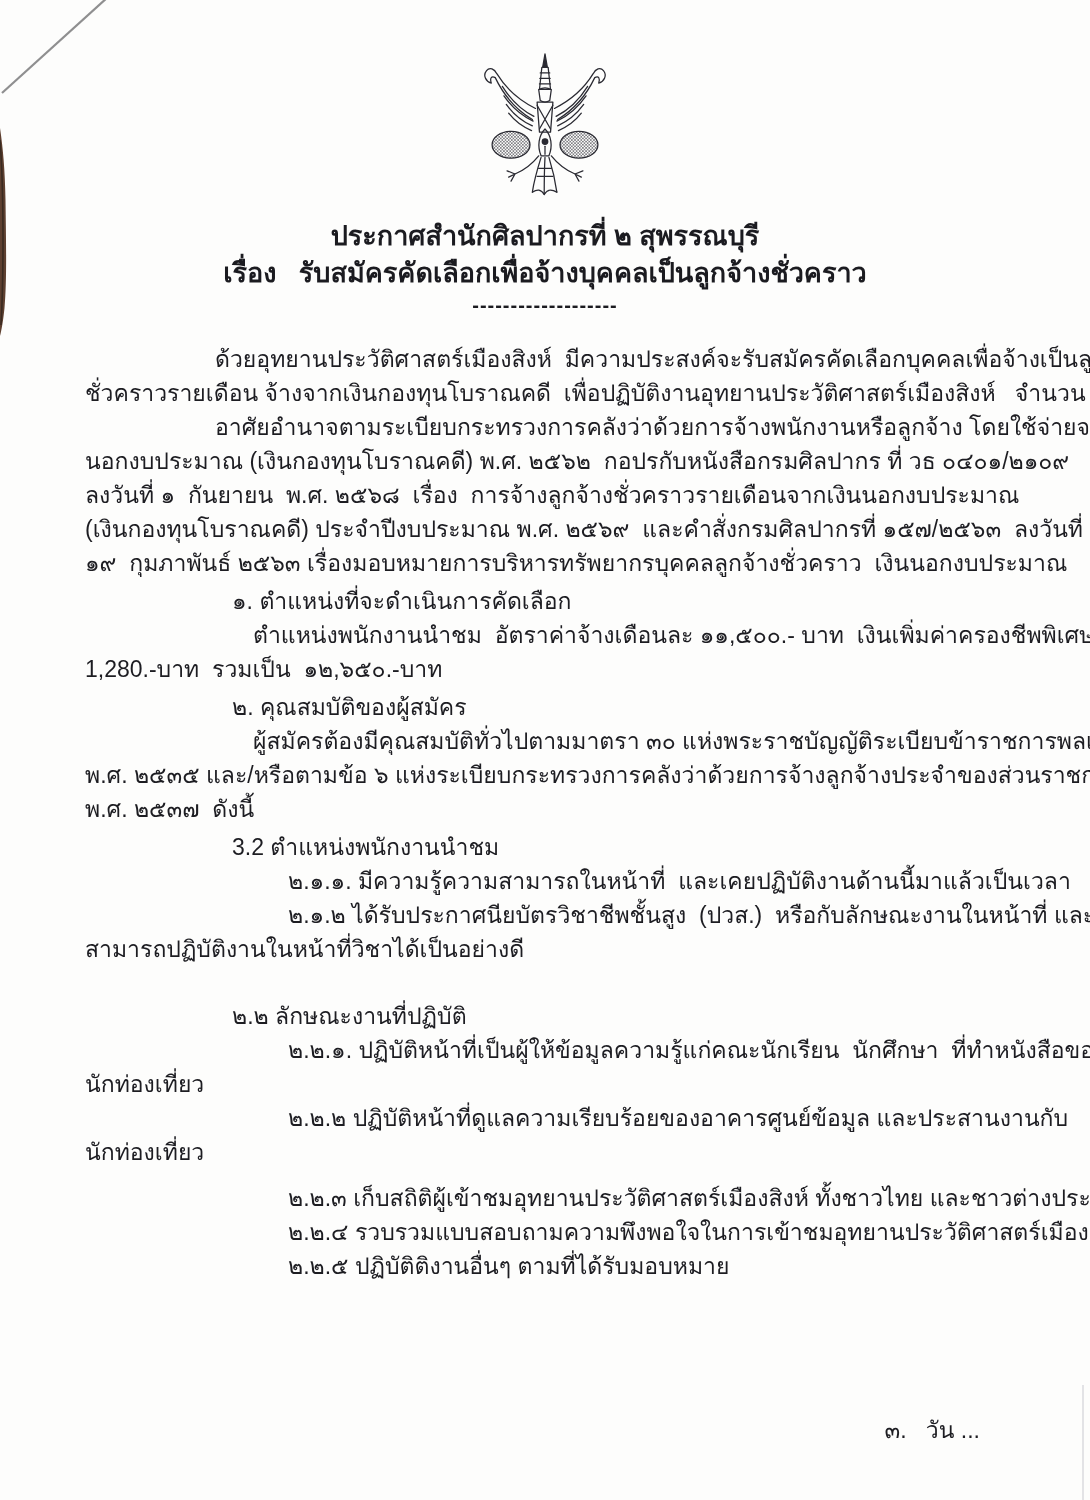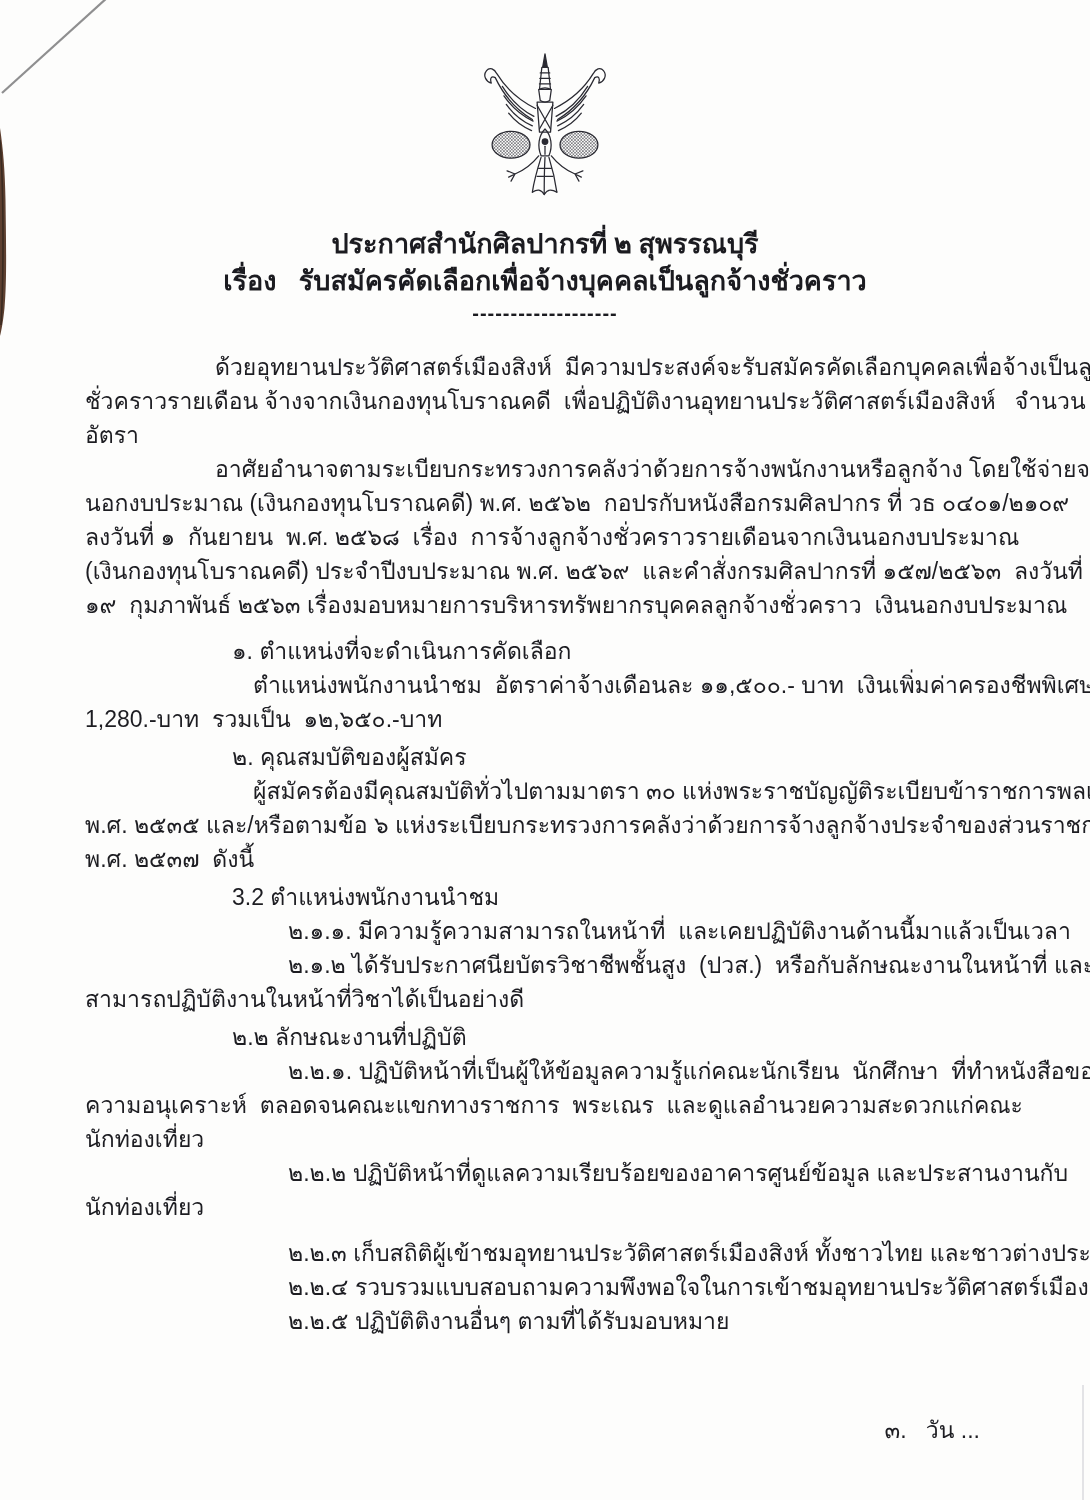--- a/index.html
+++ b/index.html
@@ -14,21 +14,21 @@
   .artifacts{position:absolute;top:0;left:0;pointer-events:none;}
   .emblem{margin-top:50px;text-align:center;}
   .title{
     text-align:center;
     font-size:27px;
     font-weight:700;
     line-height:37px;
     white-space:pre;
     color:#1b1b20;
   }
-  .title.first{margin-top:18px;font-family:Liberation Serif, serif;}
+  .title.first{margin-top:10px;}
   .divider{
     text-align:center;
     font-weight:700;
     font-size:20px;
     letter-spacing:1px;
     line-height:26px;
     color:#1b1b20;
   }
   .body{
     margin:24px 72px 0 85px;
@@ -104,40 +104,38 @@
   </div>
 
   <div class="title first">ประกาศสำนักศิลปากรที่ ๒ สุพรรณบุรี</div>
   <div class="title">เรื่อง   รับสมัครคัดเลือกเพื่อจ้างบุคคลเป็นลูกจ้างชั่วคราว</div>
   <div class="divider">-------------------</div>
 
   <div class="body">
 
   <div class="doc-line ind1">ด้วยอุทยานประวัติศาสตร์เมืองสิงห์  มีความประสงค์จะรับสมัครคัดเลือกบุคคลเพื่อจ้างเป็นลูกจ้าง</div>
       <div class="doc-line ind0">ชั่วคราวรายเดือน จ้างจากเงินกองทุนโบราณคดี  เพื่อปฏิบัติงานอุทยานประวัติศาสตร์เมืองสิงห์   จำนวน ๑</div>
-      <div class="doc-line ind0">อัตรา</div>
       <div class="doc-line ind1">อาศัยอำนาจตามระเบียบกระทรวงการคลังว่าด้วยการจ้างพนักงานหรือลูกจ้าง โดยใช้จ่ายจากเงิน</div>
       <div class="doc-line ind0">นอกงบประมาณ (เงินกองทุนโบราณคดี) พ.ศ. ๒๕๖๒  กอปรกับหนังสือกรมศิลปากร ที่ วธ ๐๔๐๑/๒๑๐๙</div>
       <div class="doc-line ind0">ลงวันที่ ๑  กันยายน  พ.ศ. ๒๕๖๘  เรื่อง  การจ้างลูกจ้างชั่วคราวรายเดือนจากเงินนอกงบประมาณ</div>
       <div class="doc-line ind0">(เงินกองทุนโบราณคดี) ประจำปีงบประมาณ พ.ศ. ๒๕๖๙  และคำสั่งกรมศิลปากรที่ ๑๕๗/๒๕๖๓  ลงวันที่</div>
       <div class="doc-line ind0">๑๙  กุมภาพันธ์ ๒๕๖๓ เรื่องมอบหมายการบริหารทรัพยากรบุคคลลูกจ้างชั่วคราว  เงินนอกงบประมาณ</div>
-      <div class="doc-line ind2" style="margin-top: 12px;">๑. ตำแหน่งที่จะดำเนินการคัดเลือก</div>
+      <div class="doc-line ind2" style="margin-top: 4px;">๑. ตำแหน่งที่จะดำเนินการคัดเลือก</div>
       <div class="doc-line ind3">ตำแหน่งพนักงานนำชม  อัตราค่าจ้างเดือนละ ๑๑,๕๐๐.- บาท  เงินเพิ่มค่าครองชีพพิเศษ</div>
       <div class="doc-line ind0">1,280.-บาท  รวมเป็น  ๑๒,๖๕๐.-บาท</div>
       <div class="doc-line ind2" style="margin-top: 4px;">๒. คุณสมบัติของผู้สมัคร</div>
       <div class="doc-line ind3">ผู้สมัครต้องมีคุณสมบัติทั่วไปตามมาตรา ๓๐ แห่งพระราชบัญญัติระเบียบข้าราชการพลเรือน</div>
       <div class="doc-line ind0">พ.ศ. ๒๕๓๕ และ/หรือตามข้อ ๖ แห่งระเบียบกระทรวงการคลังว่าด้วยการจ้างลูกจ้างประจำของส่วนราชการ</div>
       <div class="doc-line ind0">พ.ศ. ๒๕๓๗  ดังนี้</div>
       <div class="doc-line ind2" style="margin-top: 4px;">3.2 ตำแหน่งพนักงานนำชม</div>
       <div class="doc-line ind4">๒.๑.๑. มีความรู้ความสามารถในหน้าที่  และเคยปฏิบัติงานด้านนี้มาแล้วเป็นเวลา</div>
       <div class="doc-line ind4">๒.๑.๒ ได้รับประกาศนียบัตรวิชาชีพชั้นสูง  (ปวส.)  หรือกับลักษณะงานในหน้าที่ และ</div>
       <div class="doc-line ind0">สามารถปฏิบัติงานในหน้าที่วิชาได้เป็นอย่างดี</div>
-      <div class="doc-line ind2" style="margin-top: 4px;">๒.๒ ลักษณะงานที่ปฏิบัติ</div>
+      <div class="doc-line ind2" style="margin-top: 33px;">๒.๒ ลักษณะงานที่ปฏิบัติ</div>
       <div class="doc-line ind4">๒.๒.๑. ปฏิบัติหน้าที่เป็นผู้ให้ข้อมูลความรู้แก่คณะนักเรียน  นักศึกษา  ที่ทำหนังสือขอ</div>
-      <div class="doc-line ind0">ความอนุเคราะห์  ตลอดจนคณะแขกทางราชการ  พระเณร  และดูแลอำนวยความสะดวกแก่คณะ</div>
       <div class="doc-line ind0">นักท่องเที่ยว</div>
       <div class="doc-line ind4">๒.๒.๒ ปฏิบัติหน้าที่ดูแลความเรียบร้อยของอาคารศูนย์ข้อมูล และประสานงานกับ</div>
       <div class="doc-line ind0">นักท่องเที่ยว</div>
       <div class="doc-line ind4" style="margin-top: 12px;">๒.๒.๓ เก็บสถิติผู้เข้าชมอุทยานประวัติศาสตร์เมืองสิงห์ ทั้งชาวไทย และชาวต่างประเทศ</div>
       <div class="doc-line ind4">๒.๒.๔ รวบรวมแบบสอบถามความพึงพอใจในการเข้าชมอุทยานประวัติศาสตร์เมืองสิงห์</div>
       <div class="doc-line ind4">๒.๒.๕ ปฏิบัติติงานอื่นๆ ตามที่ได้รับมอบหมาย</div>
     </div>
 
   <div class="footer-note">๓.   วัน ...</div>
 

